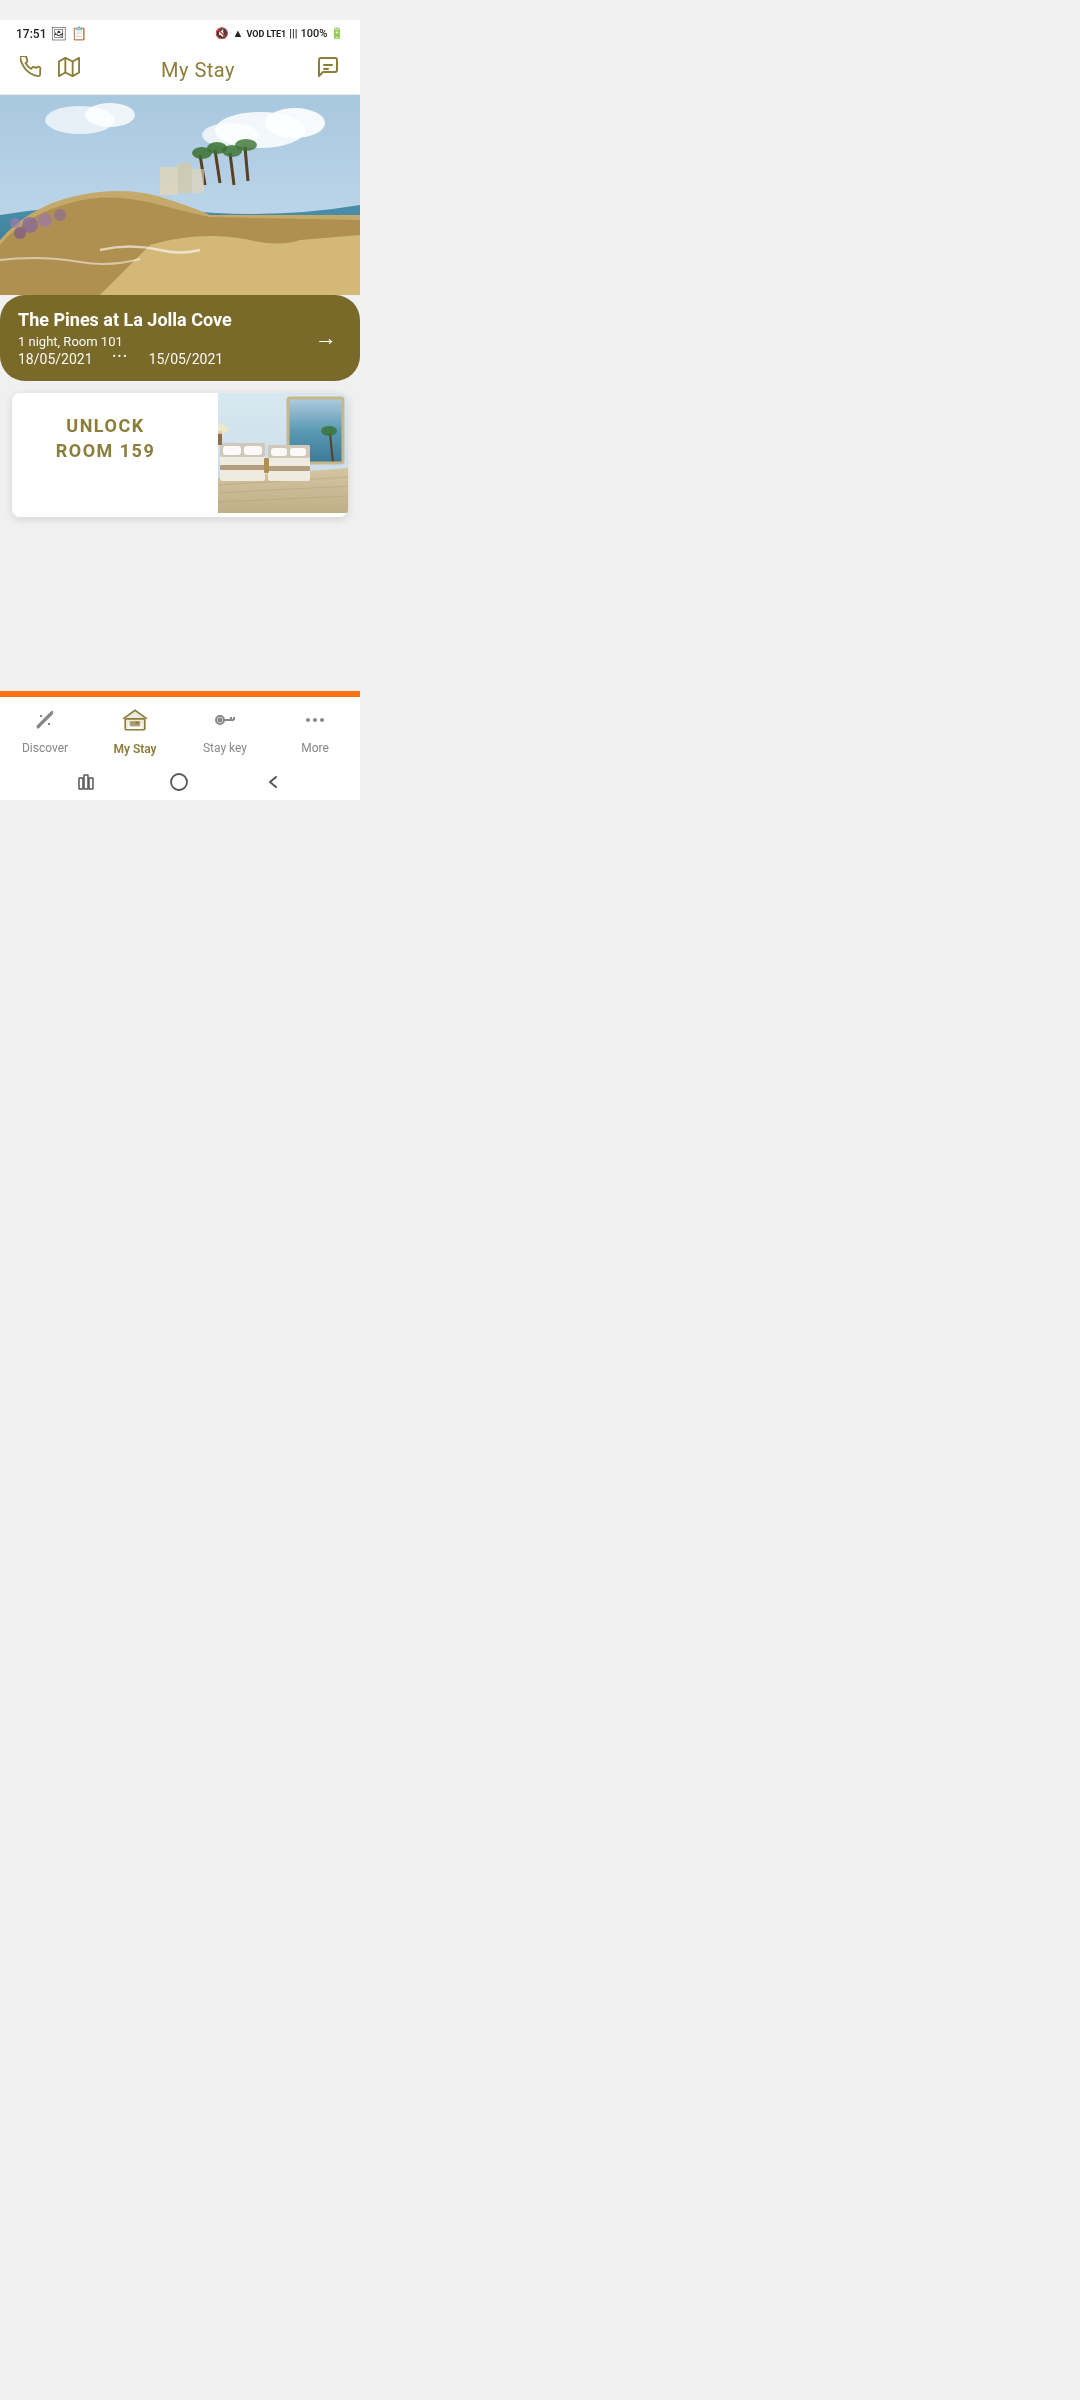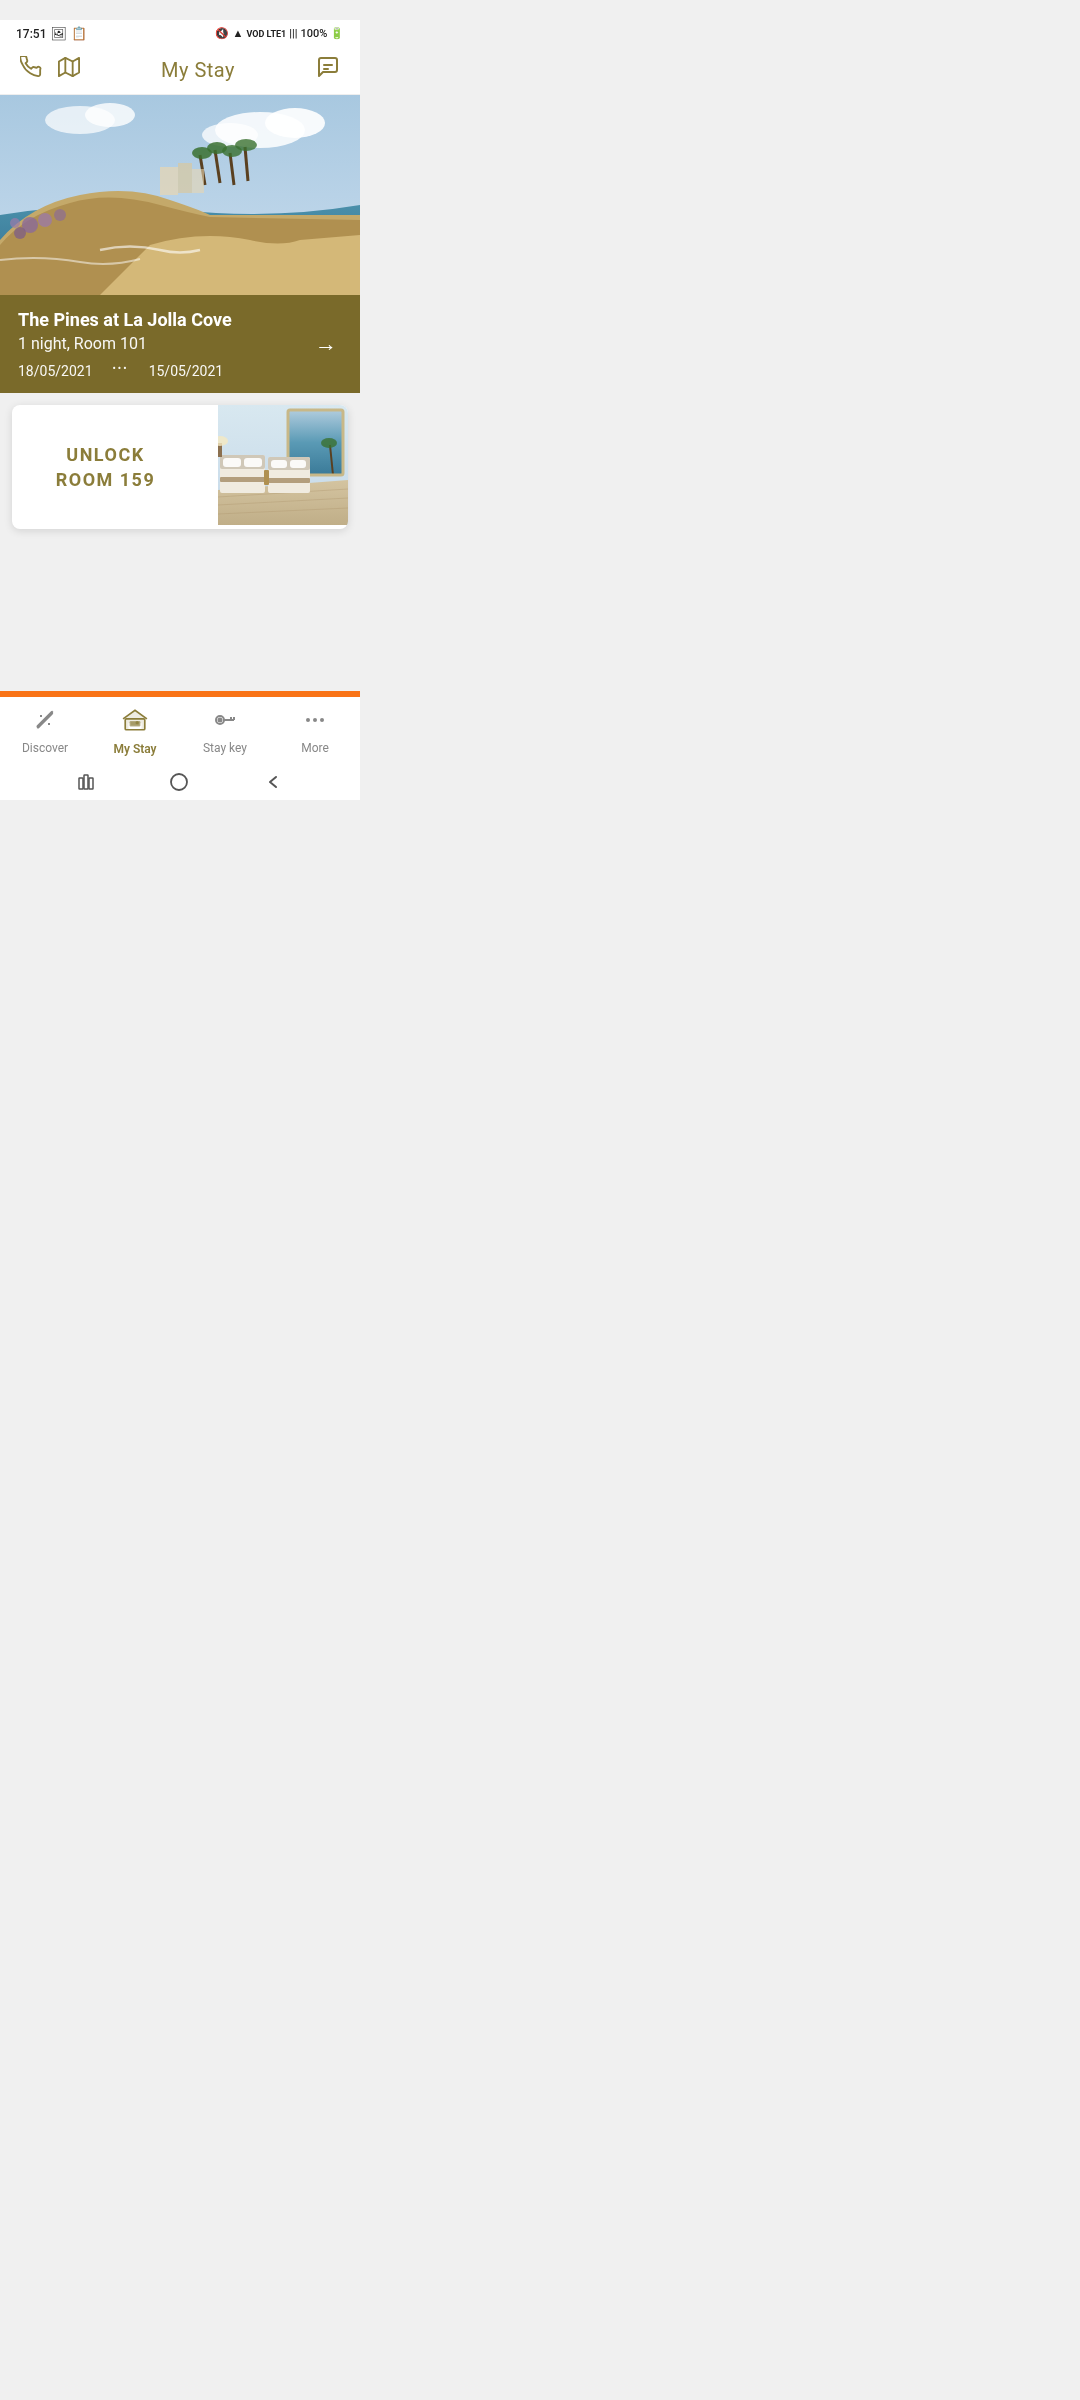--- a/index.html
+++ b/index.html
@@ -60,30 +60,31 @@
     }
 
     
     .hotel-info-bar {
       background: #7a6a2a;
       padding: 14px 18px;
       color: #fff;
       display: flex;
       align-items: center;
       justify-content: space-between;
+      border-radius: 25px;
     }
     .hotel-info-text .hotel-name {
       font-size: 18px;
       font-weight: 700;
       margin-bottom: 4px;
     }
     .hotel-info-text .hotel-sub {
-      font-size: 16px;
+      font-size: 13px;
       font-weight: 400;
-      margin-bottom: 10px;
+      margin-bottom: 2px;
       opacity: 0.95;
     }
     .hotel-info-text .hotel-dates {
       font-size: 14px;
       font-weight: 400;
       opacity: 0.95;
       display: flex;
       gap: 20px;
     }
     .hotel-info-text .hotel-dates .dots {
@@ -100,21 +101,21 @@
       font-size: 22px;
       cursor: pointer;
     }
 
     
     .unlock-card {
       background: #fff;
       margin: 12px;
       border-radius: 8px;
       display: flex;
-      align-items: center;
+      align-items: flex-start;
       overflow: hidden;
       box-shadow: 0 2px 8px rgba(0,0,0,0.12);
       min-height: 120px;
       gap: 19px;
     }
     .unlock-text-area {
       flex: 1;
       display: flex;
       flex-direction: column;
       align-items: center;

